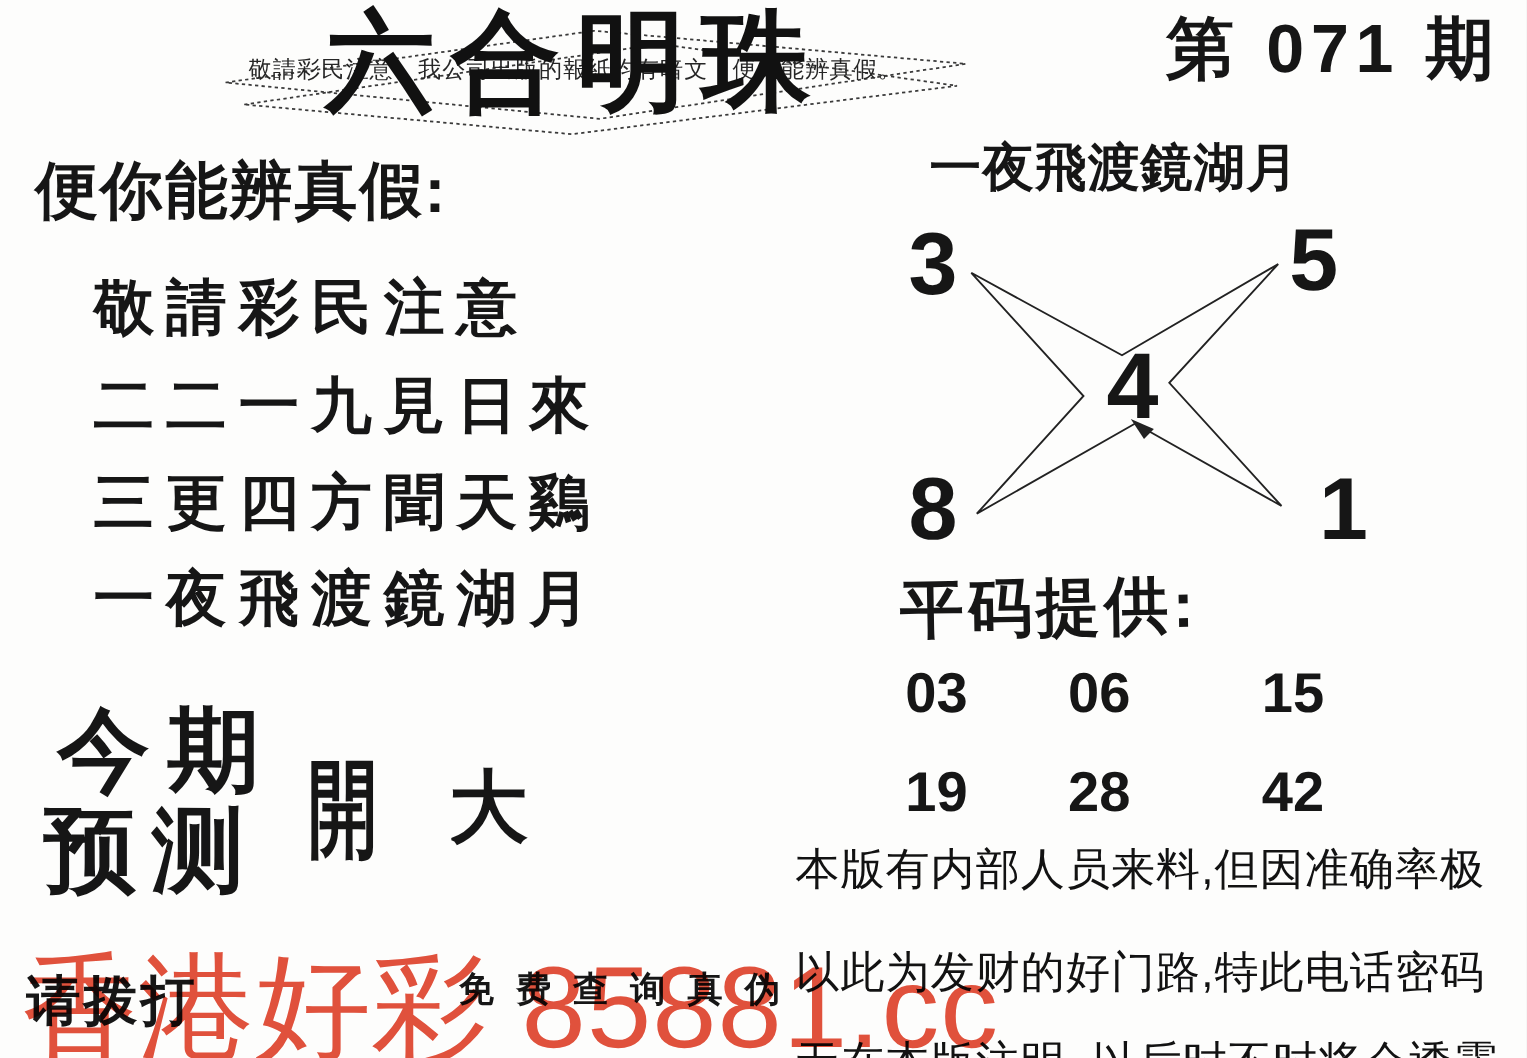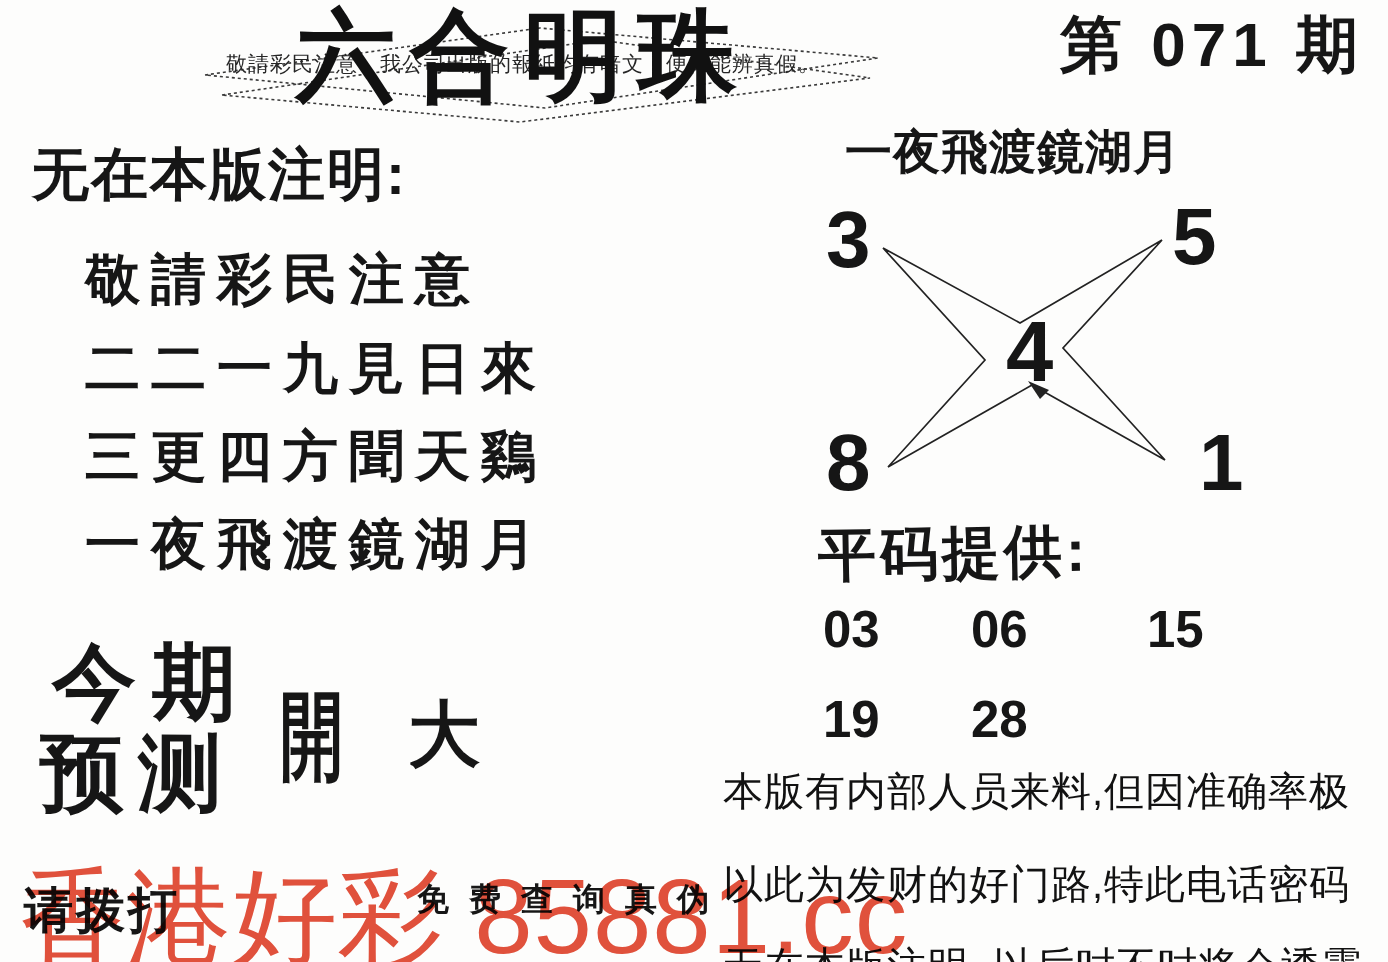--- a/index.html
+++ b/index.html
@@ -65,21 +65,21 @@
     <polygon points="10,57 345,10 683,40 350,90" fill="none" stroke="#3a3a3a" stroke-width="1.6" stroke-dasharray="3,3"></polygon>
     <polygon points="27,77 405,22 675,60 325,104" fill="none" stroke="#3a3a3a" stroke-width="1.6" stroke-dasharray="3,3"></polygon>
   </svg>
 
   <div class="abs serif masthead-notice">敬請彩民注意，我公司出版的報紙均有暗文，便你能辨真假。</div>
 
   <div class="abs sans masthead-title">六合明珠</div>
 
   <div class="abs serif issue-no">第 071 期</div>
 
-  <div class="abs sans poem-heading">无在本版注明:</div>
+  <div class="abs sans poem-heading">便你能辨真假:</div>
   <div class="abs serif poem-line poem-line-0">敬請彩民注意</div>
   <div class="abs serif poem-line poem-line-1">二二一九見日來</div>
   <div class="abs serif poem-line poem-line-2">三更四方聞天鷄</div>
   <div class="abs serif poem-line poem-line-3">一夜飛渡鏡湖月</div>
 
   <div class="abs serif predict-1">今期</div>
   <div class="abs serif predict-2">预测</div>
   <div class="abs sans predict-verb">開</div>
   <div class="abs serif predict-value">大</div>
 
@@ -96,20 +96,21 @@
   <div class="abs serif big-num num-bl">8</div>
   <div class="abs serif big-num num-br">1</div>
 
   <div class="abs sans flat-heading">平码提供:</div>
 
   <div class="abs serif flat-num r1 c1">03</div>
   <div class="abs serif flat-num r1 c2">06</div>
   <div class="abs serif flat-num r1 c3">15</div>
   <div class="abs serif flat-num r2 c1">19</div>
   <div class="abs serif flat-num r2 c2">28</div>
+  <div class="abs serif flat-num r2 c3">42</div>
 
   <div class="abs serif disc-line disc-0">本版有内部人员来料,但因准确率极</div>
   <div class="abs serif disc-line disc-2">以此为发财的好门路,特此电话密码</div>
   <div class="abs serif disc-line disc-3">无在本版注明, 以后时不时将会透露</div>
 
   <div class="abs serif hotline-prefix">请拨打</div>
   <div class="abs serif hotline-suffix">免费查询真伪</div>
 
   <div class="abs sans watermark" id="watermark" style="color: rgb(226, 81, 60);">香港好彩 85881.cc</div>
 

